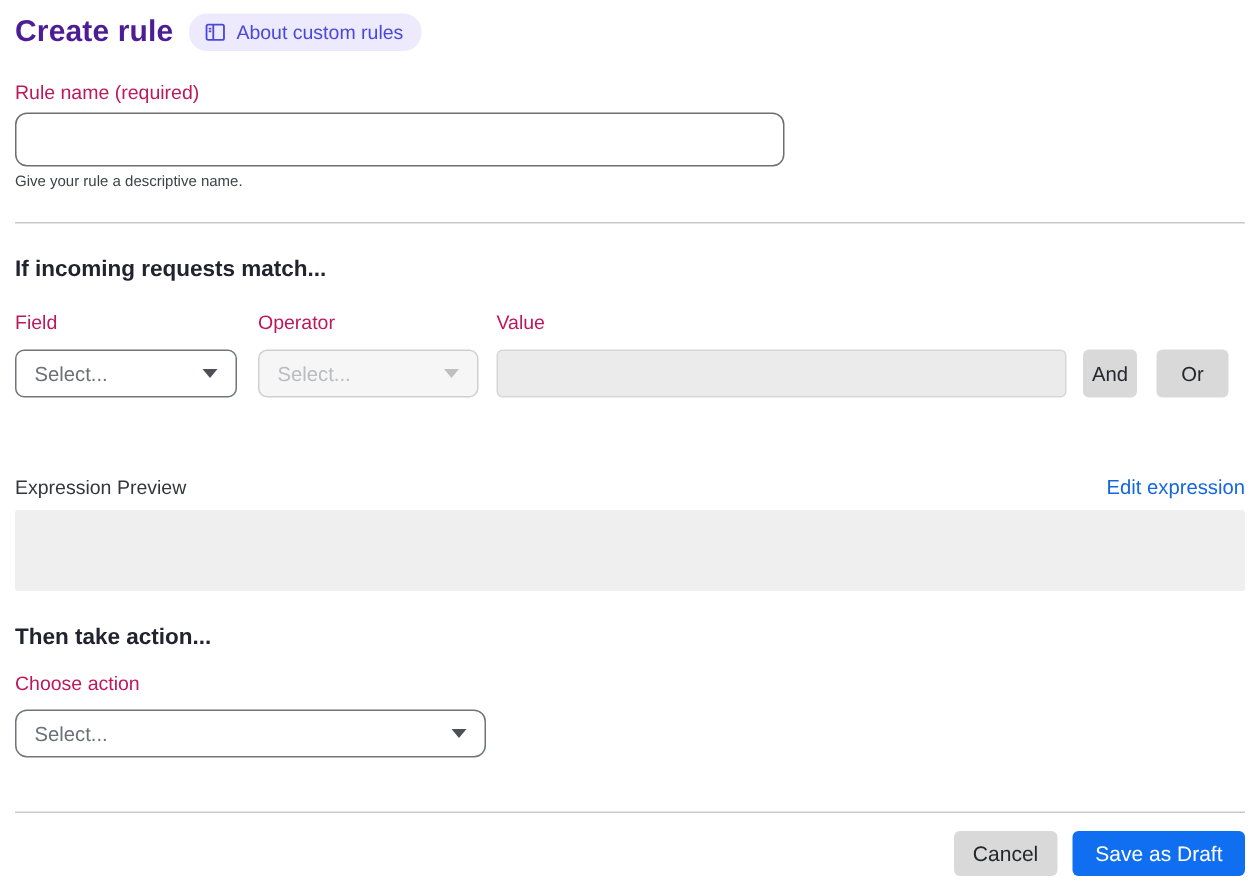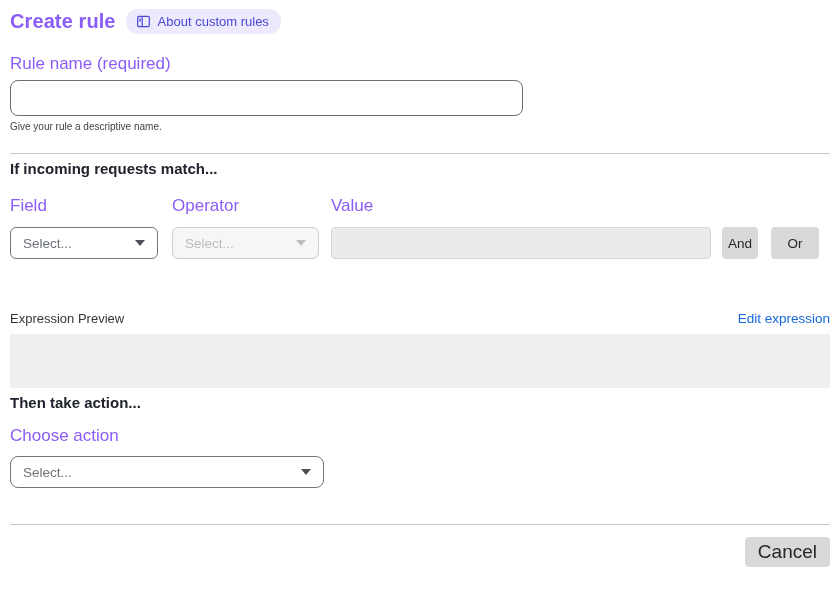--- a/index.html
+++ b/index.html
@@ -2,38 +2,38 @@
 <html><head>
 <meta charset="utf-8">
 <style>
   * { margin:0; padding:0; box-sizing:border-box; }
   html,body { width:839px; height:597px; background:#fff; overflow:hidden; }
   body { font-family:"Liberation Sans", sans-serif; color:#2b2f36; }
   .page { padding:8px 9px 0 10px; width:839px; height:597px; }
 
   
   .title-row { display:flex; align-items:center; height:26px; }
-  .page-title { font-size:20px; font-weight:700; color:#8b5cf6; letter-spacing:.1px; }
+  .page-title { font-size:20px; font-weight:700; color:#4c1d95; letter-spacing:.1px; }
   .badge { display:inline-flex; align-items:center; gap:7px; margin-left:10px;
            background:#eceafc; color:#4b48d8; font-size:13px; line-height:1;
            padding:5px 12px 5px 10px; border-radius:12px; cursor:pointer; text-decoration:none; }
   .badge svg { display:block; }
 
   
   .rule-name { margin-top:20px; }
-  .field-label { display:block; font-size:17px; color:#8b5cf6; }
+  .field-label { display:block; font-size:13px; color:#be185d; }
   .name-input { margin-top:6px; width:513px; height:36px; border:1px solid #6f6f6f;
                 border-radius:8px; font-size:14px; padding:0 12px; color:#2b2f36; background:#fff; }
   .helper { margin-top:5px; font-size:10px; color:#3f4247; }
 
   hr.divider { border:none; border-top:1px solid #c9c9c9; }
   .hr1 { margin-top:21px; }
   .hr2 { margin-top:36px; }
 
-  .section-heading { margin-top:6px; font-size:15px; font-weight:700; color:#21242e; }
+  .section-heading { margin-top:22px; font-size:15px; font-weight:700; color:#21242e; }
 
   
   .cols { display:flex; align-items:flex-end; margin-top:19px; }
   .col label { display:block; margin-bottom:11px; }
   .col-field { width:148px; margin-right:14px; }
   .col-operator { width:147px; margin-right:12px; }
   .col-value { width:380px; margin-right:11px; }
 
   .select { height:32px; border:1px solid #70757c; border-radius:6px; background:#fff;
             display:flex; align-items:center; justify-content:space-between;
@@ -58,21 +58,21 @@
   .edit-link { font-size:13.5px; color:#1467dd; text-decoration:none; cursor:pointer; }
   .preview-box { margin-top:8px; height:54px; background:#efefef; border-radius:2px;
                  font-size:13px; color:#555; padding:8px 10px; }
 
   
   .choose-label { margin-top:15px; }
   .action-select { margin-top:10px; width:314px; border-radius:8px; }
 
   
   .footer { margin-top:12px; display:flex; justify-content:flex-end; gap:10px; }
-  .btn { height:30px; border:none; border-radius:4px; font-size:19px; font-family:inherit;
+  .btn { height:30px; border:none; border-radius:4px; font-size:14px; font-family:inherit;
          cursor:pointer; padding:0 14px; }
   .btn-cancel { background:#d9d9d9; color:#24272c; padding:0 13px; }
   .btn-primary { background:#0f6ff0; color:#fff; padding:0 15px; }
 </style>
 </head>
 <body>
 
 <div class="page">
 
   <div class="title-row">
@@ -139,15 +139,16 @@
   <label class="field-label choose-label">Choose action</label>
   <div class="select action-select">
     <span>Select...</span>
     <span class="caret"></span>
   </div>
 
   <hr class="divider hr2">
 
   <div class="footer">
     <button class="btn btn-cancel">Cancel</button>
+    <button class="btn btn-primary">Save as Draft</button>
   </div>
 
 </div>
 
 </body></html>

